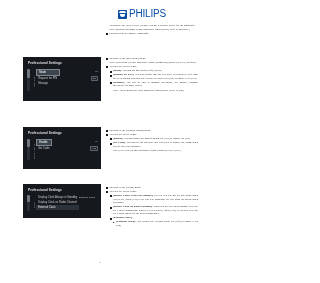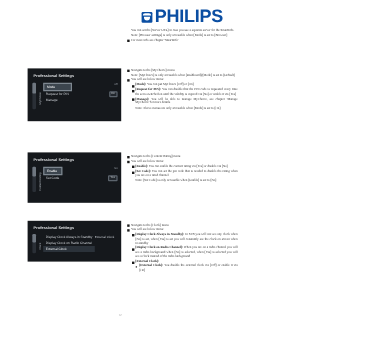--- a/index.html
+++ b/index.html
@@ -28,22 +28,22 @@
   .logo-shield:before{
     content:"";position:absolute;left:1px;top:1.2px;
     width:7px;height:2px;background:#ffffff;border-radius:3px 3px 0 0;
   }
   .logo-shield:after{
     content:"";position:absolute;left:2.2px;top:4.6px;
     width:4.6px;height:3px;background:#ffffff;border-radius:0 0 3px 3px;
   }
   .logo-word{
     font-family:"Liberation Sans", sans-serif;
-    font-weight:bold;
-    font-size:15px;
+    font-weight:normal;
+    font-size:10px;
     letter-spacing:-0.2px;
     color:#0b4ea2;
     line-height:10px;
   }
 
   
   .col-right{
     position:absolute;left:106px;width:92px;
     font-size:2.65px;line-height:3.5px;
     text-align:justify;

